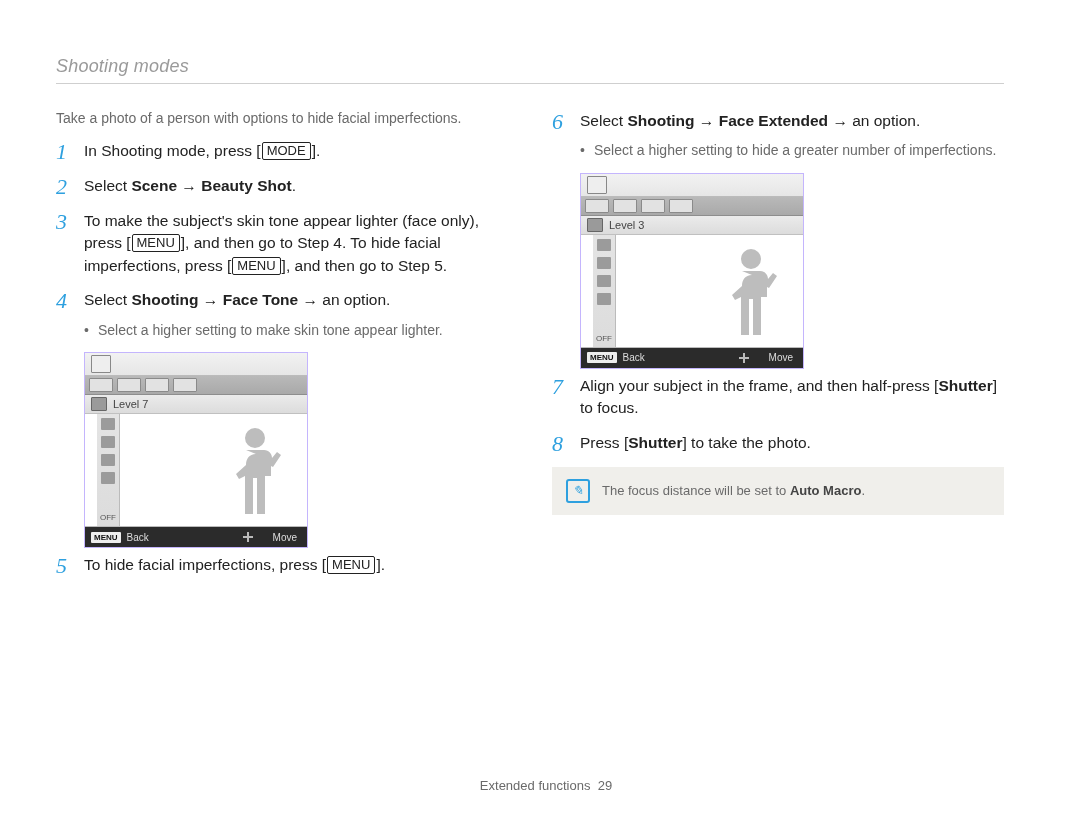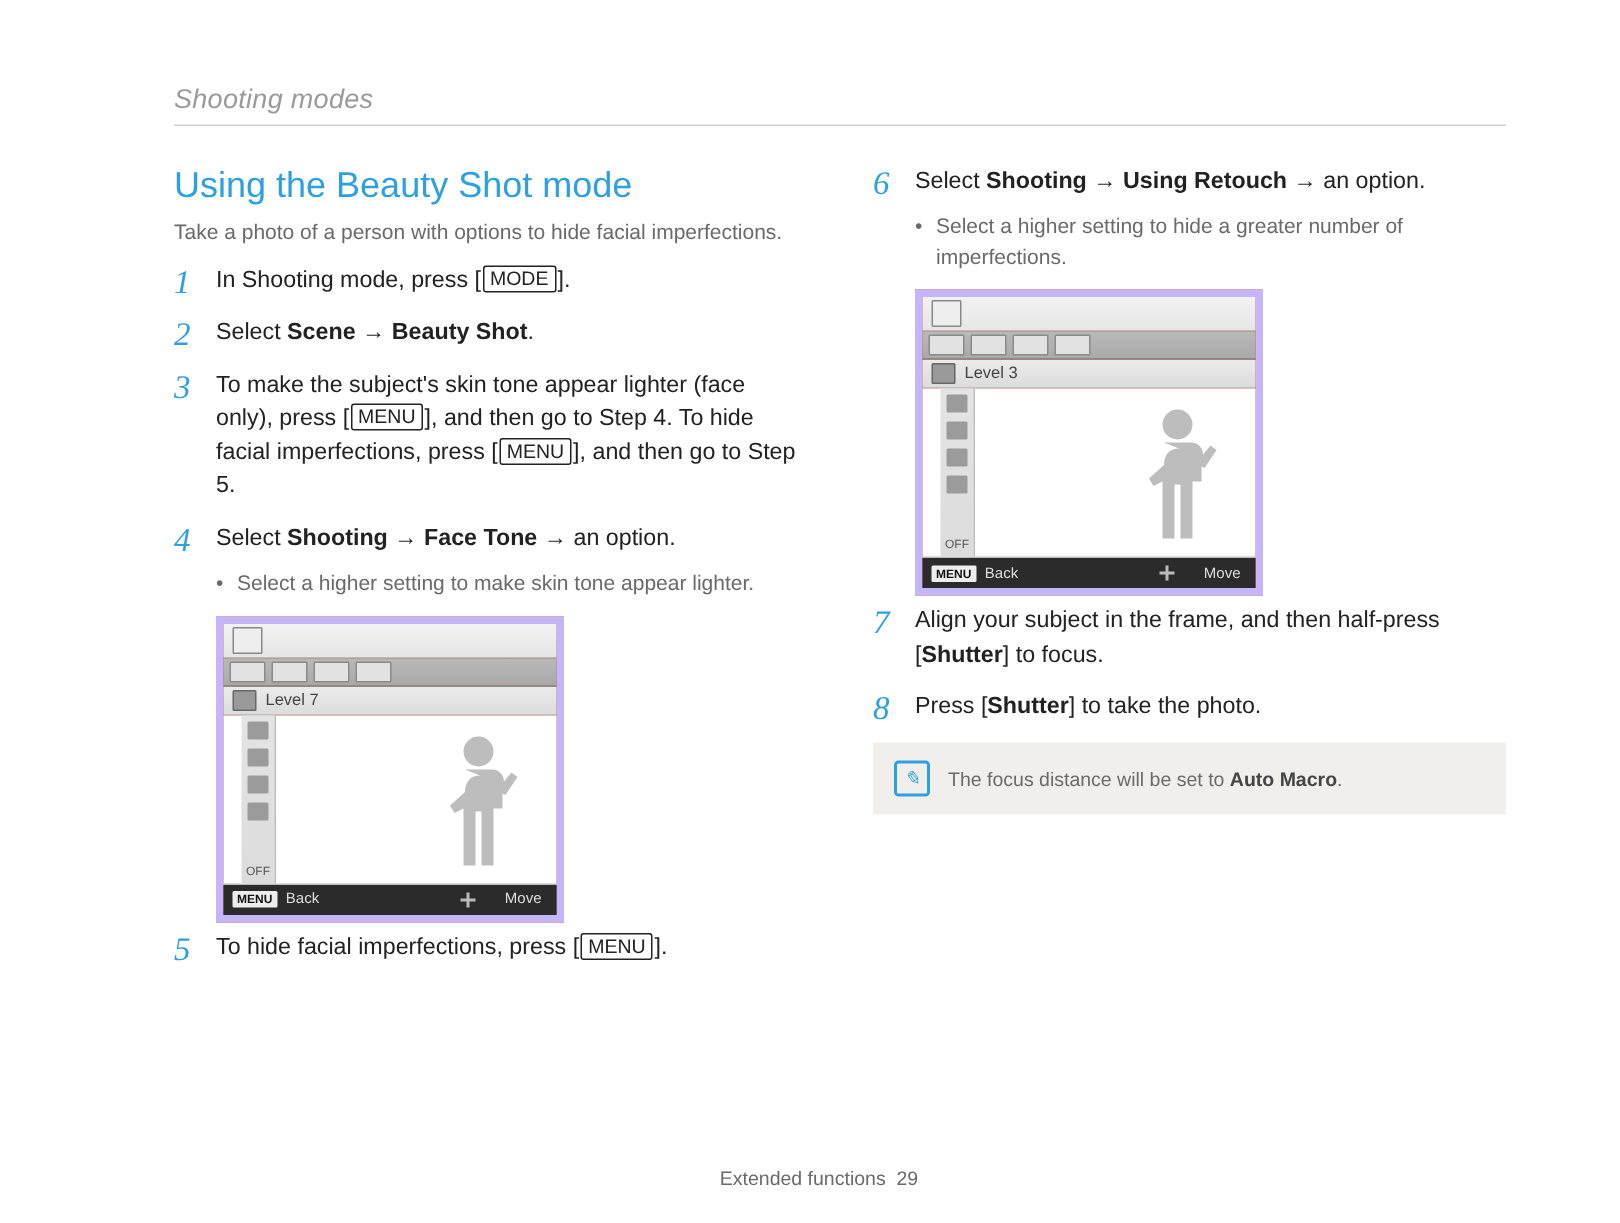--- a/index.html
+++ b/index.html
@@ -1,33 +1,33 @@
 <!DOCTYPE html>
 <html><head>
 <meta charset="utf-8">
 <style>
   html,body{margin:0;padding:0;background:#fff;width:1080px;height:815px;overflow:hidden}
   body{font-family:Arial,Helvetica,sans-serif;color:#222;position:relative}
-  .page{padding:56px 76px 0 116px;box-sizing:border-box}
+  .page{padding:56px 76px 0 56px;box-sizing:border-box}
   .runhead{font-size:18px;color:#9a9a9a;font-style:italic;letter-spacing:.2px;margin-bottom:6px}
   .rule{height:1px;background:#cfcfcf;margin-bottom:26px}
   .cols{display:flex;gap:44px}
   .col{flex:1;min-width:0}
   h2.title{font-size:24px;font-weight:400;color:#2ea0df;margin:0 0 8px 0}
   p.intro{margin:0 0 14px 0;color:#6a6a6a;font-size:14px}
   ol.steps{list-style:none;margin:0;padding:0}
   ol.steps>li{display:flex;align-items:flex-start;margin:0 0 12px 0}
   .num{font-family:Georgia,"Times New Roman",serif;font-style:italic;color:#2ea0df;font-size:22px;line-height:1;width:28px;flex:0 0 28px;text-align:left;padding-top:1px}
   .step-body{flex:1;font-size:15.5px;line-height:1.45;color:#222}
   .step-body .b{font-weight:700}
   .btn{display:inline-block;border:1px solid #222;border-radius:2px;padding:0 4px;font-size:13px;font-weight:400;line-height:16px;vertical-align:1px;margin:0 1px}
   .sub{display:flex;margin:8px 0 0 0;font-size:14px;color:#6a6a6a}
   .sub .dot{width:14px;flex:0 0 14px}
   .sub .subtxt{flex:1}
-  .screenshot{width:222px;margin:8px 0 6px 28px;border:5px solid #c4b5fd;background:#c2410c}
+  .screenshot{width:222px;margin:8px 0 6px 28px;border:1px solid #c4b5fd;background:#22c55e}
   .ss-top{height:22px;display:flex;align-items:center;background:linear-gradient(#f2f2f2,#e6e6e6);border-bottom:1px solid #bbb;padding:0 6px;gap:6px}
   .mini-icon{width:18px;height:16px;border:1px solid #888;background:#eee;border-radius:1px}
   .ss-tabs{height:18px;display:flex;align-items:center;background:linear-gradient(#b9b9b9,#a9a9a9);border-bottom:1px solid #8d8d8d;padding:0 4px;gap:4px}
   .tab{width:22px;height:12px;background:#e2e2e2;border:1px solid #8a8a8a;border-radius:1px}
   .ss-row{height:18px;background:linear-gradient(#ebebeb,#dcdcdc);border-bottom:1px solid #c0c0c0;display:flex;align-items:center;padding:0 6px;font-size:11px;color:#444;gap:6px}
   .ss-row .ico{width:14px;height:12px;background:#9a9a9a;border:1px solid #666;border-radius:1px}
   .ss-body{position:relative;height:112px;background:#fff;border-bottom:1px solid #bbb}
   .ss-body .sidebar{position:absolute;left:12px;top:0;bottom:0;width:22px;background:linear-gradient(#e4e4e4,#dcdcdc);border-right:1px solid #bbb;display:flex;flex-direction:column;align-items:center;padding:4px 0;gap:6px}
   .side-i{width:14px;height:12px;background:#9b9b9b;border-radius:1px}
   .side-off{font-size:8px;color:#555;margin-top:auto}
@@ -50,21 +50,20 @@
 </head>
 <body>
 
 <div class="page">
   <div class="runhead">Shooting modes</div>
   <div class="rule"></div>
 
   <div class="cols">
 
     <div class="col">
-      <h2 class="title">Using the Beauty Shot mode</h2>
       <p class="intro">Take a photo of a person with options to hide facial imperfections.</p>
 
       <ol class="steps">
         <li>
           <span class="num">1</span>
           <span class="step-body">
             <span>In Shooting mode, press [</span><span class="btn">MODE</span><span>].</span>
           </span>
         </li>
 
@@ -142,21 +141,21 @@
           </span>
         </li>
       </ol>
     </div>
 
     <div class="col">
       <ol class="steps">
         <li>
           <span class="num">6</span>
           <span class="step-body">
-            <span>Select </span><span class="b">Shooting</span><span> → </span><span class="b">Using Retouch</span><span> → </span><span>an option.</span>
+            <span>Select </span><span class="b">Shooting</span><span> → </span><span class="b">Face Extended</span><span> → </span><span>an option.</span>
             <div class="sub">
                 <span class="dot">•</span>
                 <span class="subtxt">Select a higher setting to hide a greater number of imperfections.</span>
               </div>
           </span>
         </li>
       </ol>
 
       <div class="screenshot">
         <div class="ss-top">

